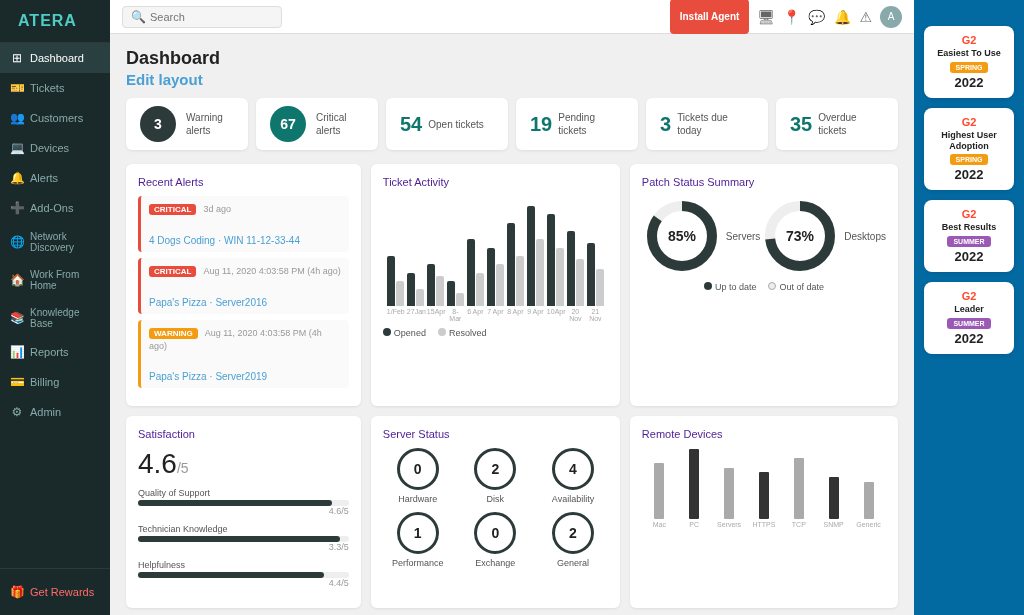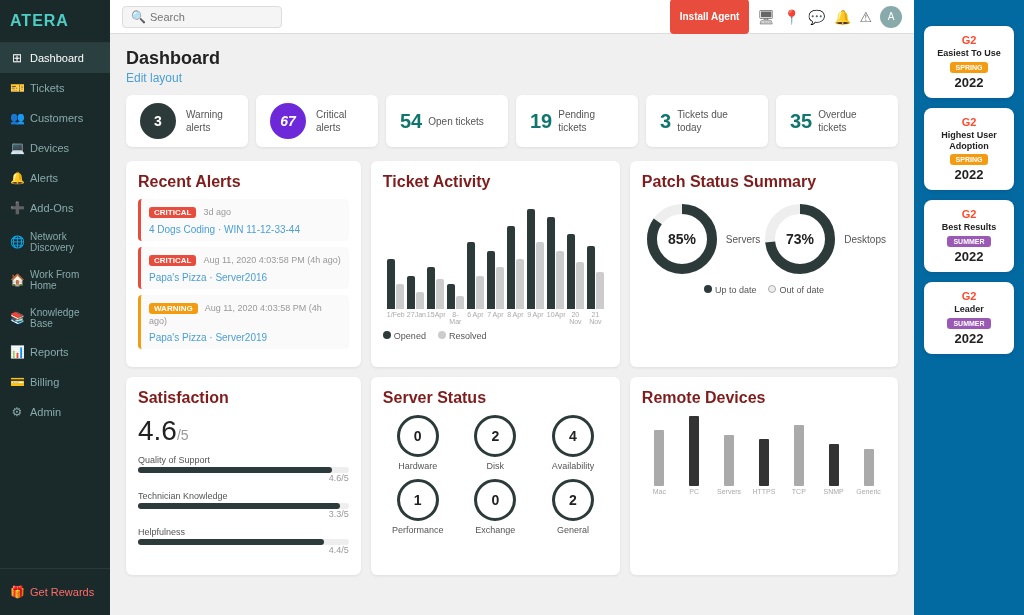--- a/index.html
+++ b/index.html
@@ -1,20 +1,20 @@
 <!DOCTYPE html>
 <html><head>
   <meta charset="utf-8">
   <style>
     * { box-sizing: border-box; margin: 0; padding: 0; }
     body { font-family: -apple-system, BlinkMacSystemFont, 'Segoe UI', sans-serif; background: #e8e8e8; display: flex; width: 1024px; height: 615px; overflow: hidden; font-size: 11px; }
 
     
     .sidebar { width: 110px; background: #1a2a2a; display: flex; flex-direction: column; height: 615px; flex-shrink: 0; }
-    .sidebar-logo { padding: 12px 10px; border-bottom: 1px solid #2a3a3a; }
+    .sidebar-logo { padding: 12px 18px; border-bottom: 1px solid #2a3a3a; }
     .logo-text { color: #4ecdc4; font-size: 16px; font-weight: bold; letter-spacing: 1px; }
     .sidebar-nav { flex: 1; overflow-y: auto; }
     .sidebar-item { display: flex; align-items: center; gap: 6px; padding: 8px 10px; cursor: pointer; color: #8aa; font-size: 11px; }
     .sidebar-item.active { background: #2a4040; color: #fff; }
     .sidebar-item .icon { font-size: 12px; width: 14px; text-align: center; }
     .sidebar-bottom { padding: 8px 0; border-top: 1px solid #2a3a3a; }
     .sidebar-bottom .sidebar-item { color: #ff6b6b; }
 
     
     .main-area { flex: 1; display: flex; flex-direction: column; background: #f0f0f0; overflow: hidden; }
@@ -22,45 +22,45 @@
     .search-box { display: flex; align-items: center; gap: 4px; background: #f5f5f5; border: 1px solid #ddd; border-radius: 4px; padding: 3px 8px; flex: 0 0 160px; }
     .search-box input { border: none; background: transparent; font-size: 11px; outline: none; width: 120px; }
     .topbar-right { margin-left: auto; display: flex; align-items: center; gap: 8px; }
     .install-agent-btn { background: #e74c3c; color: #fff; border: none; border-radius: 4px; padding: 12px 10px; font-size: 10px; cursor: pointer; font-weight: 600; }
     .topbar-icon { font-size: 14px; color: #666; cursor: pointer; }
     .avatar { width: 22px; height: 22px; background: #8aa; border-radius: 50%; display: flex; align-items: center; justify-content: center; color: #fff; font-size: 10px; }
 
     
     .content { flex: 1; overflow-y: auto; padding: 14px 16px; }
     .page-title { font-size: 18px; font-weight: 700; color: #222; }
-    .edit-layout { color: #4a9fd4; font-size: 12px; cursor: pointer; margin-top: 2px; margin-bottom: 10px; }
+    .edit-layout { color: #4a9fd4; font-size: 15px; cursor: pointer; margin-top: 2px; margin-bottom: 10px; font-weight: bold; }
 
     
     .stats-row { display: flex; gap: 8px; margin-bottom: 14px; }
     .stat-card { background: #fff; border-radius: 6px; padding: 8px 14px; display: flex; align-items: center; gap: 10px; flex: 1; box-shadow: 0 1px 3px rgba(0,0,0,0.08); }
     .stat-circle { width: 36px; height: 36px; border-radius: 50%; display: flex; align-items: center; justify-content: center; color: #fff; font-size: 14px; font-weight: 700; flex-shrink: 0; }
     .stat-circle.warning { background: #2d3a3a; }
-    .stat-circle.critical { background: #6d28d9; font-style: italic; }
+    .stat-circle.critical { background: #0f766e; }
     .stat-label { font-size: 10px; color: #555; line-height: 1.3; }
     .stat-plain { display: flex; align-items: center; gap: 6px; }
     .stat-plain .num { font-size: 20px; font-weight: 700; color: #0f766e; }
     .stat-plain .lbl { font-size: 10px; color: #555; line-height: 1.3; }
 
     
     .panels-grid { display: grid; grid-template-columns: 1fr 1fr 1fr; gap: 10px; }
     .panel { background: #fff; border-radius: 6px; padding: 12px; box-shadow: 0 1px 3px rgba(0,0,0,0.08); }
-    .panel-title { font-size: 16px; font-weight: 700; color: #7f1d1d; margin-bottom: 8px; }
+    .panel-title { font-size: 11px; font-weight: 400; color: #4c1d95; margin-bottom: 8px; }
 
     
     .alert-item { border-radius: 4px; padding: 6px 8px; margin-bottom: 6px; border-left: 3px solid #e74c3c; background: #fafafa; }
     .alert-badge { display: inline-block; padding: 1px 5px; border-radius: 3px; font-size: 8px; font-weight: 700; color: #fff; margin-right: 4px; }
     .badge-critical { background: #e74c3c; }
     .badge-warning { background: #f39c12; }
     .alert-time { color: #999; font-size: 9px; }
-    .alert-device { color: #4a9fd4; font-size: 10px; margin-top: 6px; }
+    .alert-device { color: #4a9fd4; font-size: 10px; margin-top: 20px; }
     .alert-item.warn-item { border-left-color: #f39c12; }
 
     
     .chart-container { height: 110px; display: flex; align-items: flex-end; gap: 3px; padding: 0 4px; }
     .bar-group { display: flex; gap: 1px; align-items: flex-end; }
     .bar { border-radius: 2px 2px 0 0; width: 8px; }
     .bar.opened { background: #2d3a3a; }
     .bar.resolved { background: #ccc; }
     .chart-legend { display: flex; gap: 12px; margin-top: 6px; font-size: 9px; color: #555; }
     .legend-dot { width: 8px; height: 8px; border-radius: 50%; display: inline-block; margin-right: 3px; }

